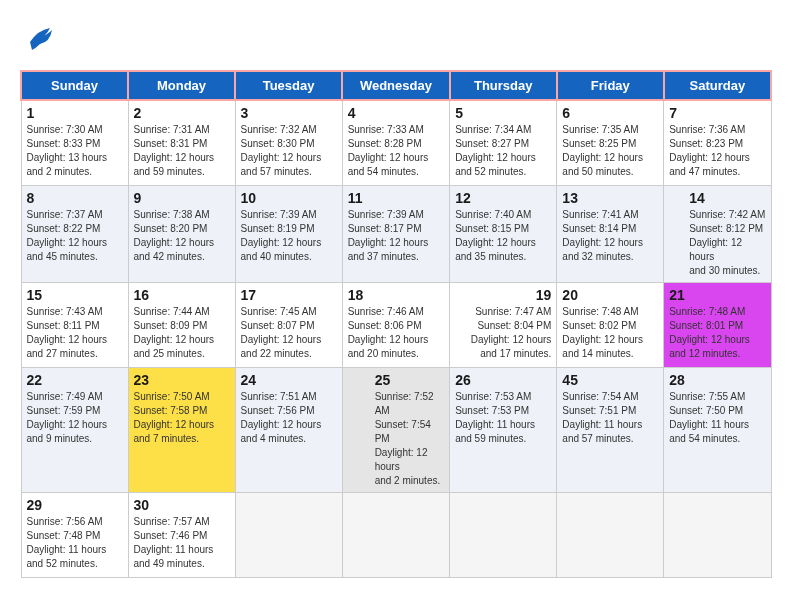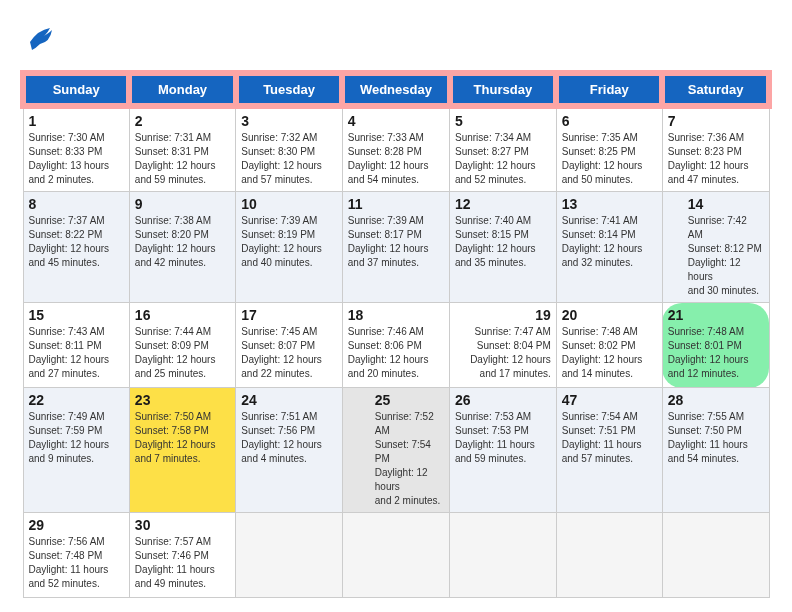--- a/index.html
+++ b/index.html
@@ -37,21 +37,21 @@
       border-collapse: collapse;
       font-size: 11px;
     }
     .calendar th {
       background-color: #1565C0;
       color: #fff;
       text-align: center;
       padding: 6px 4px;
       font-size: 13px;
       font-weight: bold;
-      border: 6px solid #fca5a5;
+      border: 2px solid #fca5a5;
     }
     .calendar td {
       border: 1px solid #ccc;
       vertical-align: top;
       padding: 4px 5px;
       width: 108px;
       height: 85px;
       background: #fff;
     }
     .calendar td.empty {
@@ -192,21 +192,21 @@
           <div class="day-info">Sunrise: 7:46 AM<br>Sunset: 8:06 PM<br>Daylight: 12 hours<br>and 20 minutes.</div>
         </td>
         <td style="background: rgb(255, 255, 255); text-align: right;">
           <span class="day-num">19</span>
           <div class="day-info">Sunrise: 7:47 AM<br>Sunset: 8:04 PM<br>Daylight: 12 hours<br>and 17 minutes.</div>
         </td>
         <td style="background: rgb(255, 255, 255);">
           <span class="day-num">20</span>
           <div class="day-info">Sunrise: 7:48 AM<br>Sunset: 8:02 PM<br>Daylight: 12 hours<br>and 14 minutes.</div>
         </td>
-        <td style="background: #86efac; border-radius: 20px;">
+        <td style="background: #d946ef;">
           <span class="day-num">21</span>
           <div class="day-info">Sunrise: 7:48 AM<br>Sunset: 8:01 PM<br>Daylight: 12 hours<br>and 12 minutes.</div>
         </td>
       </tr>
       <tr>
         <td style="background: rgb(238, 242, 248);">
           <span class="day-num">22</span>
           <div class="day-info">Sunrise: 7:49 AM<br>Sunset: 7:59 PM<br>Daylight: 12 hours<br>and 9 minutes.</div>
         </td>
         <td style="background: #fde047;">
@@ -219,21 +219,21 @@
         </td>
         <td style="background: #e5e5e5; padding-left: 32px;">
           <span class="day-num">25</span>
           <div class="day-info">Sunrise: 7:52 AM<br>Sunset: 7:54 PM<br>Daylight: 12 hours<br>and 2 minutes.</div>
         </td>
         <td style="background: rgb(238, 242, 248);">
           <span class="day-num">26</span>
           <div class="day-info">Sunrise: 7:53 AM<br>Sunset: 7:53 PM<br>Daylight: 11 hours<br>and 59 minutes.</div>
         </td>
         <td style="background: rgb(238, 242, 248);">
-          <span class="day-num">47</span>
+          <span class="day-num">45</span>
           <div class="day-info">Sunrise: 7:54 AM<br>Sunset: 7:51 PM<br>Daylight: 11 hours<br>and 57 minutes.</div>
         </td>
         <td style="background: rgb(238, 242, 248);">
           <span class="day-num">28</span>
           <div class="day-info">Sunrise: 7:55 AM<br>Sunset: 7:50 PM<br>Daylight: 11 hours<br>and 54 minutes.</div>
         </td>
       </tr>
       <tr>
         <td style="background: rgb(255, 255, 255);">
           <span class="day-num">29</span>

